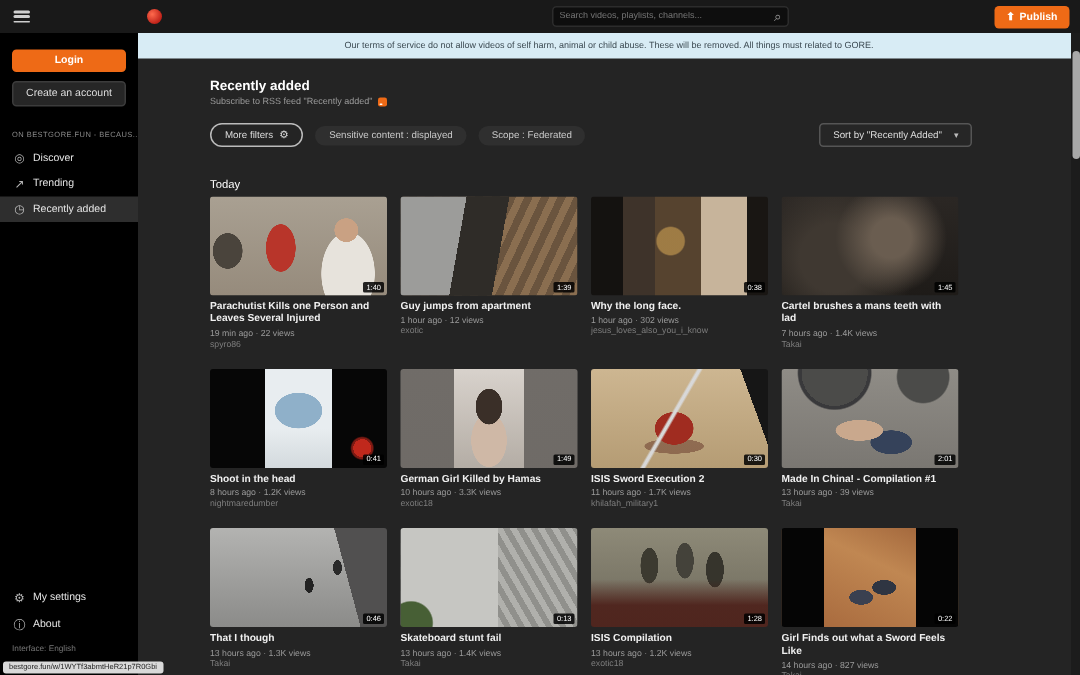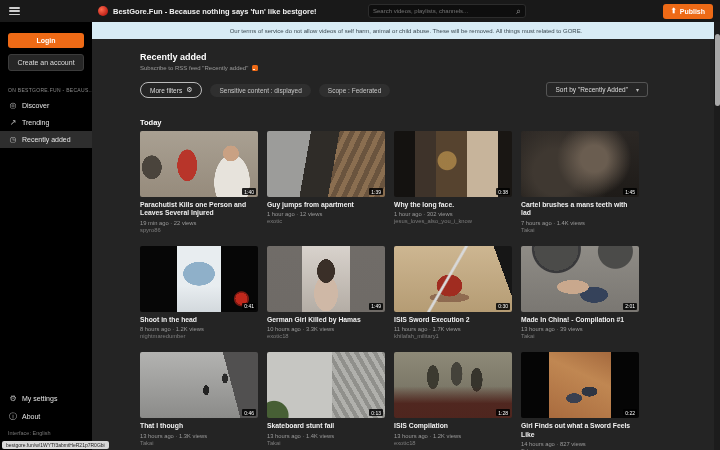--- a/index.html
+++ b/index.html
@@ -64,21 +64,21 @@
     background:#fff;border-radius:50%;}
   .filters{position:absolute;left:48px;top:43px;display:flex;align-items:center;gap:8px;}
   .chip{font-size:6.5px;color:#ddd;border-radius:9px;padding:3px 9px;white-space:nowrap;}
   .chip.outline{border:1px solid #bbb;display:flex;align-items:center;gap:4px;cursor:pointer;}
   .chip.fill{background:#2f2f2f;color:#c9c9c9;}
   .chip .f-ic{font-size:7px;color:#ddd;}
   .sort{position:absolute;right:72px;top:43px;border:1px solid #555;border-radius:3px;
     color:#ddd;font-size:6.5px;padding:3px 8px;display:flex;align-items:center;gap:8px;
     cursor:pointer;background:#262626;}
   .sort .caret{font-size:6px;color:#bbb;}
-  .group-label{position:absolute;left:48px;top:79px;color:#fff;font-size:7.5px;font-weight:bold;}
+  .group-label{position:absolute;left:48px;top:79px;color:#fff;font-size:7.5px;font-weight:normal;}
 
   
   .grid{position:absolute;left:48px;top:92px;display:grid;
     grid-template-columns:repeat(4,118px);column-gap:9px;row-gap:13px;}
   .card{width:118px;cursor:pointer;}
   .thumb{width:118px;height:66px;border-radius:2px;position:relative;background:#111;overflow:hidden;}
   .dur{position:absolute;right:2px;bottom:2px;background:rgba(0,0,0,.85);color:#fff;
     font-size:5px;padding:.5px 2px;border-radius:1px;}
   .vtitle{color:#f0f0f0;font-size:6.8px;font-weight:bold;line-height:1.25;margin-top:4px;
     max-height:18px;overflow:hidden;}
@@ -152,21 +152,20 @@
 </head>
 <body>
 
 <div class="header">
   <div class="hamburger">
       <span></span>
       <span></span>
       <span></span>
     </div>
   <div class="logo"></div>
-  <div class="site-title">BestGore.Fun - Because nothing says 'fun' like bestgore!</div>
   <div class="search-box">
     <input placeholder="Search videos, playlists, channels..." style="">
     <span class="search-icon">⌕</span>
   </div>
   <div class="publish-btn">
     <span class="p-ic">⬆</span>
     <span>Publish</span>
   </div>
 </div>
 

